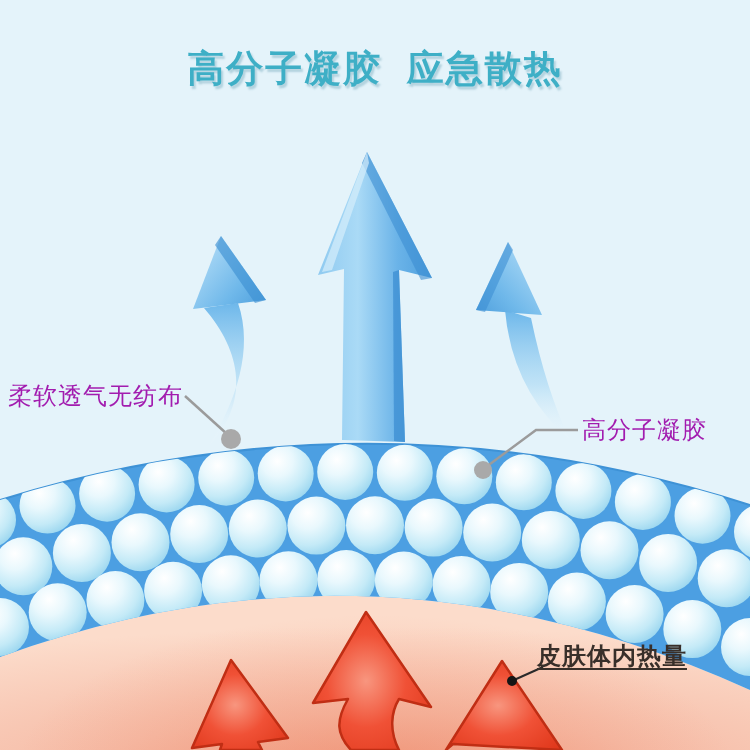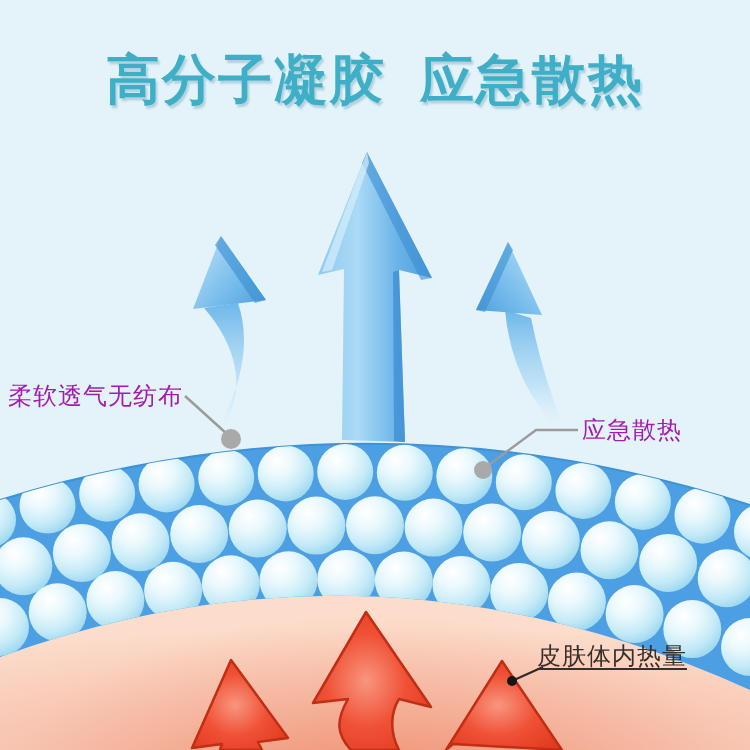--- a/index.html
+++ b/index.html
@@ -3,33 +3,33 @@
 <meta charset="utf-8">
 <style>
   html,body{margin:0;padding:0;}
   .stage{
     position:relative;width:750px;height:750px;overflow:hidden;
     background:#e4f3fa;
     font-family:"Liberation Sans","DejaVu Sans",sans-serif;
   }
   .title{
     position:absolute;top:44px;left:0;right:0;
-    text-align:center;font-size:54px;font-weight:bold;
+    text-align:center;font-size:37px;font-weight:bold;
     color:#3eafc6;letter-spacing:2px;white-space:pre;
     text-shadow:2px 3px 2px rgba(50,125,150,.28);
     margin:0;
   }
   .scene{position:absolute;left:0;top:0;width:750px;height:750px;}
   .callout{
     position:absolute;color:#a21caf;font-size:24px;letter-spacing:1px;white-space:nowrap;
   }
   .callout.left{left:8px;top:380px;}
   .callout.right{left:582px;top:414px;}
   .callout.bottom{
-    left:537px;top:640px;color:#382f2a;font-weight:400;
+    left:537px;top:640px;color:#382f2a;font-weight:700;
     text-decoration:underline;text-underline-offset:4px;text-decoration-thickness:2px;
   }
 </style>
 </head>
 <body>
 
 <div class="stage">
 
   <h1 class="title">高分子凝胶  应急散热</h1>
 
@@ -170,16 +170,16 @@
       <line x1="185" y1="396" x2="227" y2="434" stroke="#9b9b9b" stroke-width="2.5"></line>
       <circle cx="231" cy="439" r="10" fill="#a9a9a9"></circle>
       <polyline points="578,430 536,430 486,467" fill="none" stroke="#9b9b9b" stroke-width="2.5"></polyline>
       <circle cx="483" cy="470" r="9" fill="#a9a9a9"></circle>
       <line x1="514" y1="680" x2="543" y2="667" stroke="#2a2a2a" stroke-width="2"></line>
       <circle cx="512" cy="681" r="5" fill="#151515"></circle>
     </g>
   </svg>
 
   <div class="callout left">柔软透气无纺布</div>
-  <div class="callout right">应急散热</div>
+  <div class="callout right">高分子凝胶</div>
   <div class="callout bottom">皮肤体内热量</div>
 
 </div>
 
 </body></html>

